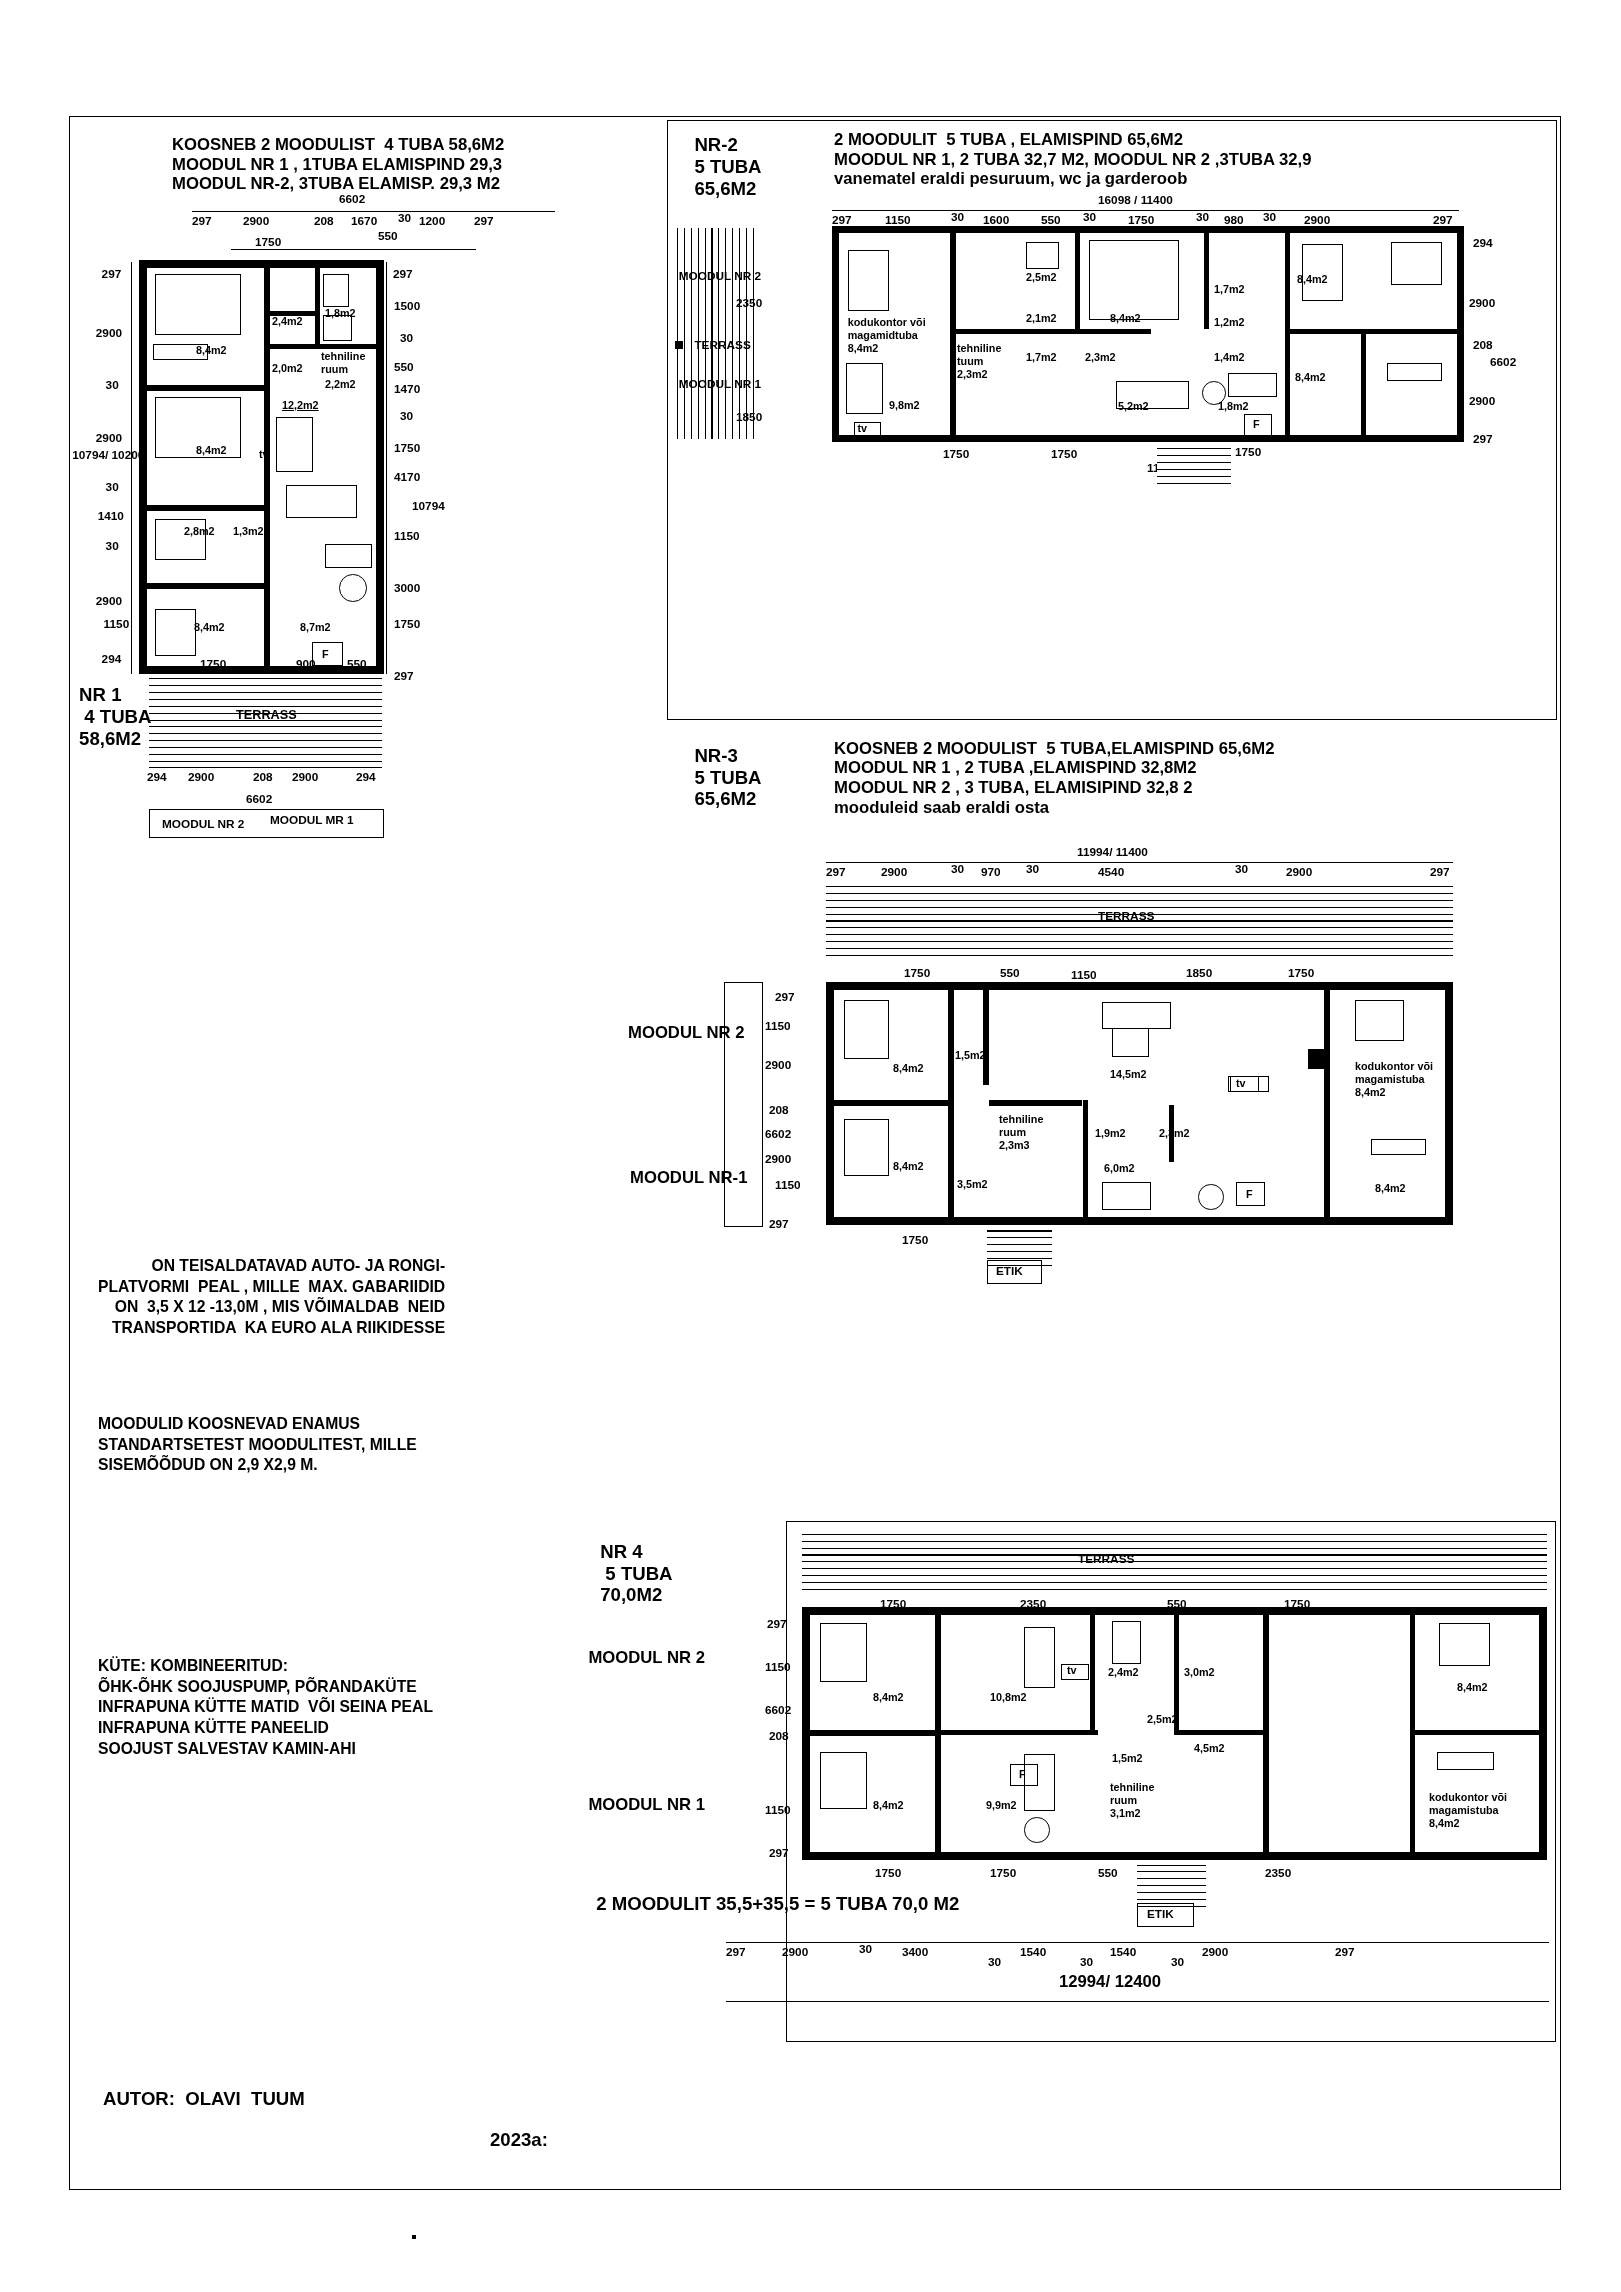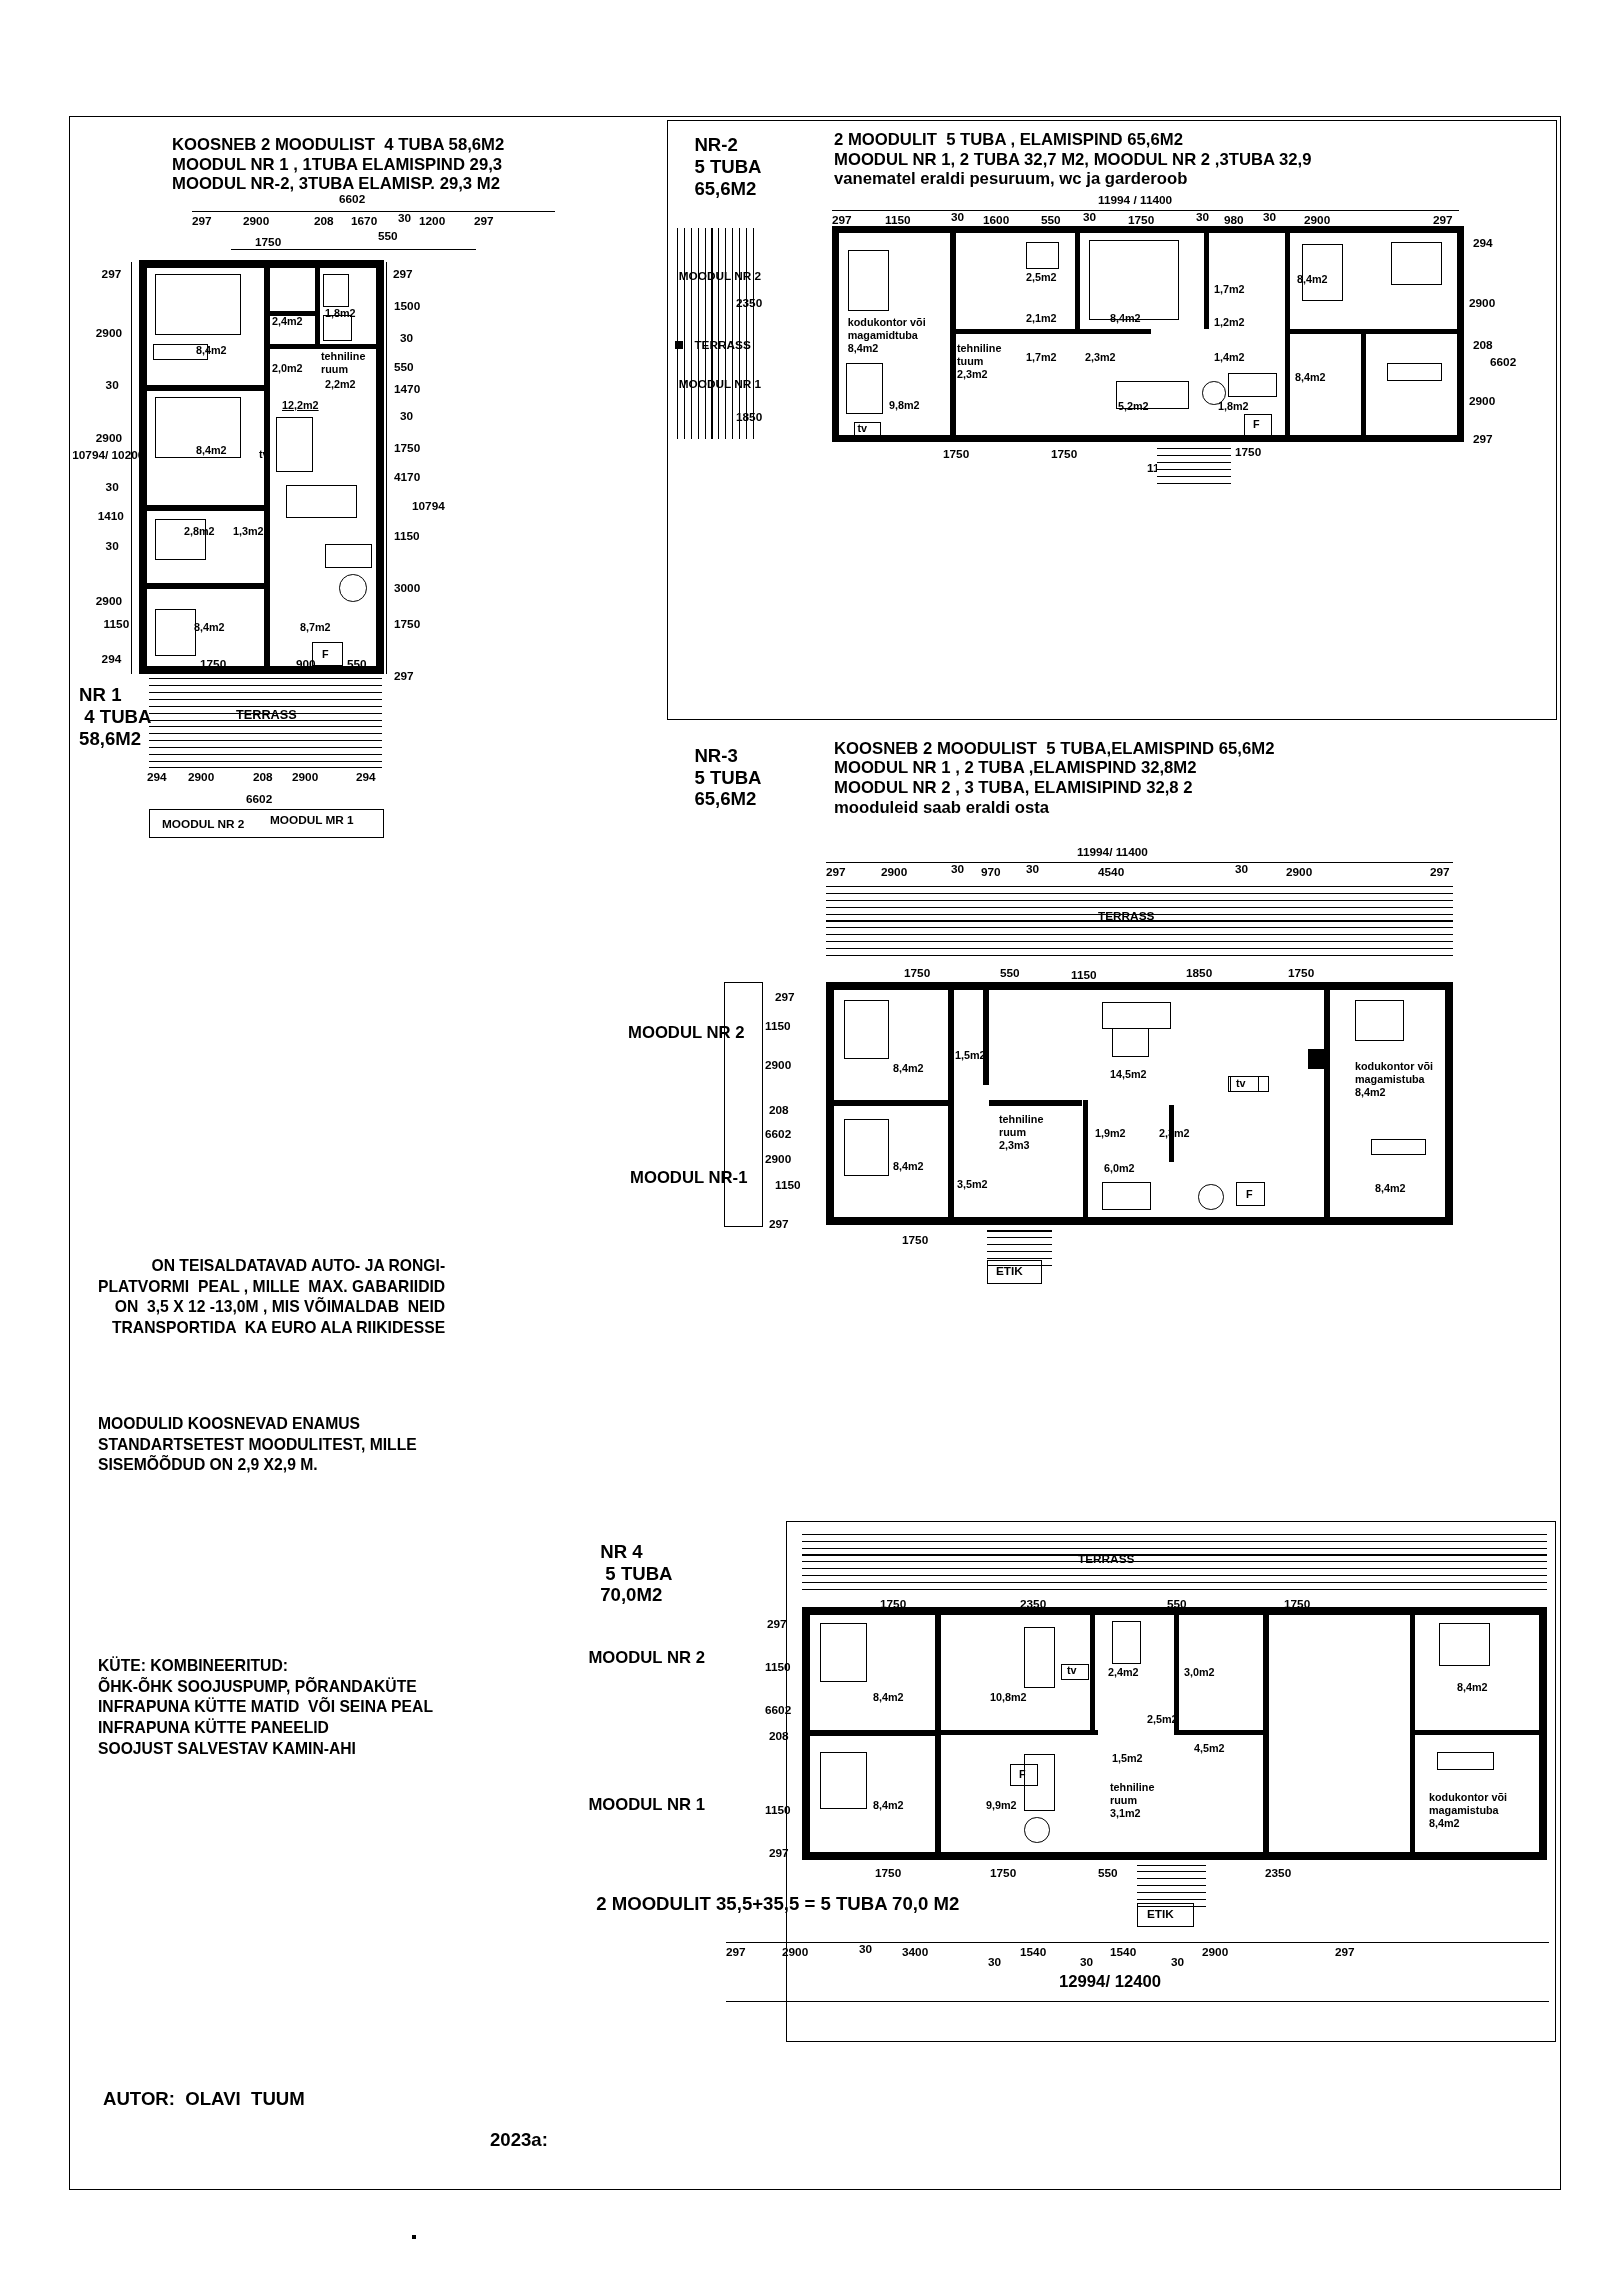--- a/index.html
+++ b/index.html
@@ -146,21 +146,21 @@
 
   <div class="abs frame" style="left:667px;top:120px;width:888px;height:598px;"></div>
   <div class="abs" style="left:667px;top:120px;width:888px;height:598px;">
     <div class="abs txt hd2" style="left:27.4px;top:13.7px;">NR-2
 5 TUBA
 65,6M2</div>
     <div class="abs txt hd" style="left:167px;top:9.8px;">2 MOODULIT  5 TUBA , ELAMISPIND 65,6M2
 MOODUL NR 1, 2 TUBA 32,7 M2, MOODUL NR 2 ,3TUBA 32,9
 vanematel eraldi pesuruum, wc ja garderoob</div>
 
-    <div class="abs dim" style="left:431px;top:73px;">11994 / 11400</div>
+    <div class="abs dim" style="left:431px;top:73px;">16098 / 11400</div>
     <div class="abs dimline" style="left:165px;top:90px;width:627px;"></div>
     <div class="abs dim" style="left:165px;top:93px;">297</div>
     <div class="abs dim" style="left:218px;top:93px;">1150</div>
     <div class="abs dim" style="left:284px;top:90px;">30</div>
     <div class="abs dim" style="left:316px;top:93px;">1600</div>
     <div class="abs dim" style="left:374px;top:93px;">550</div>
     <div class="abs dim" style="left:416px;top:90px;">30</div>
     <div class="abs dim" style="left:461px;top:93px;">1750</div>
     <div class="abs dim" style="left:529px;top:90px;">30</div>
     <div class="abs dim" style="left:557px;top:93px;">980</div>

